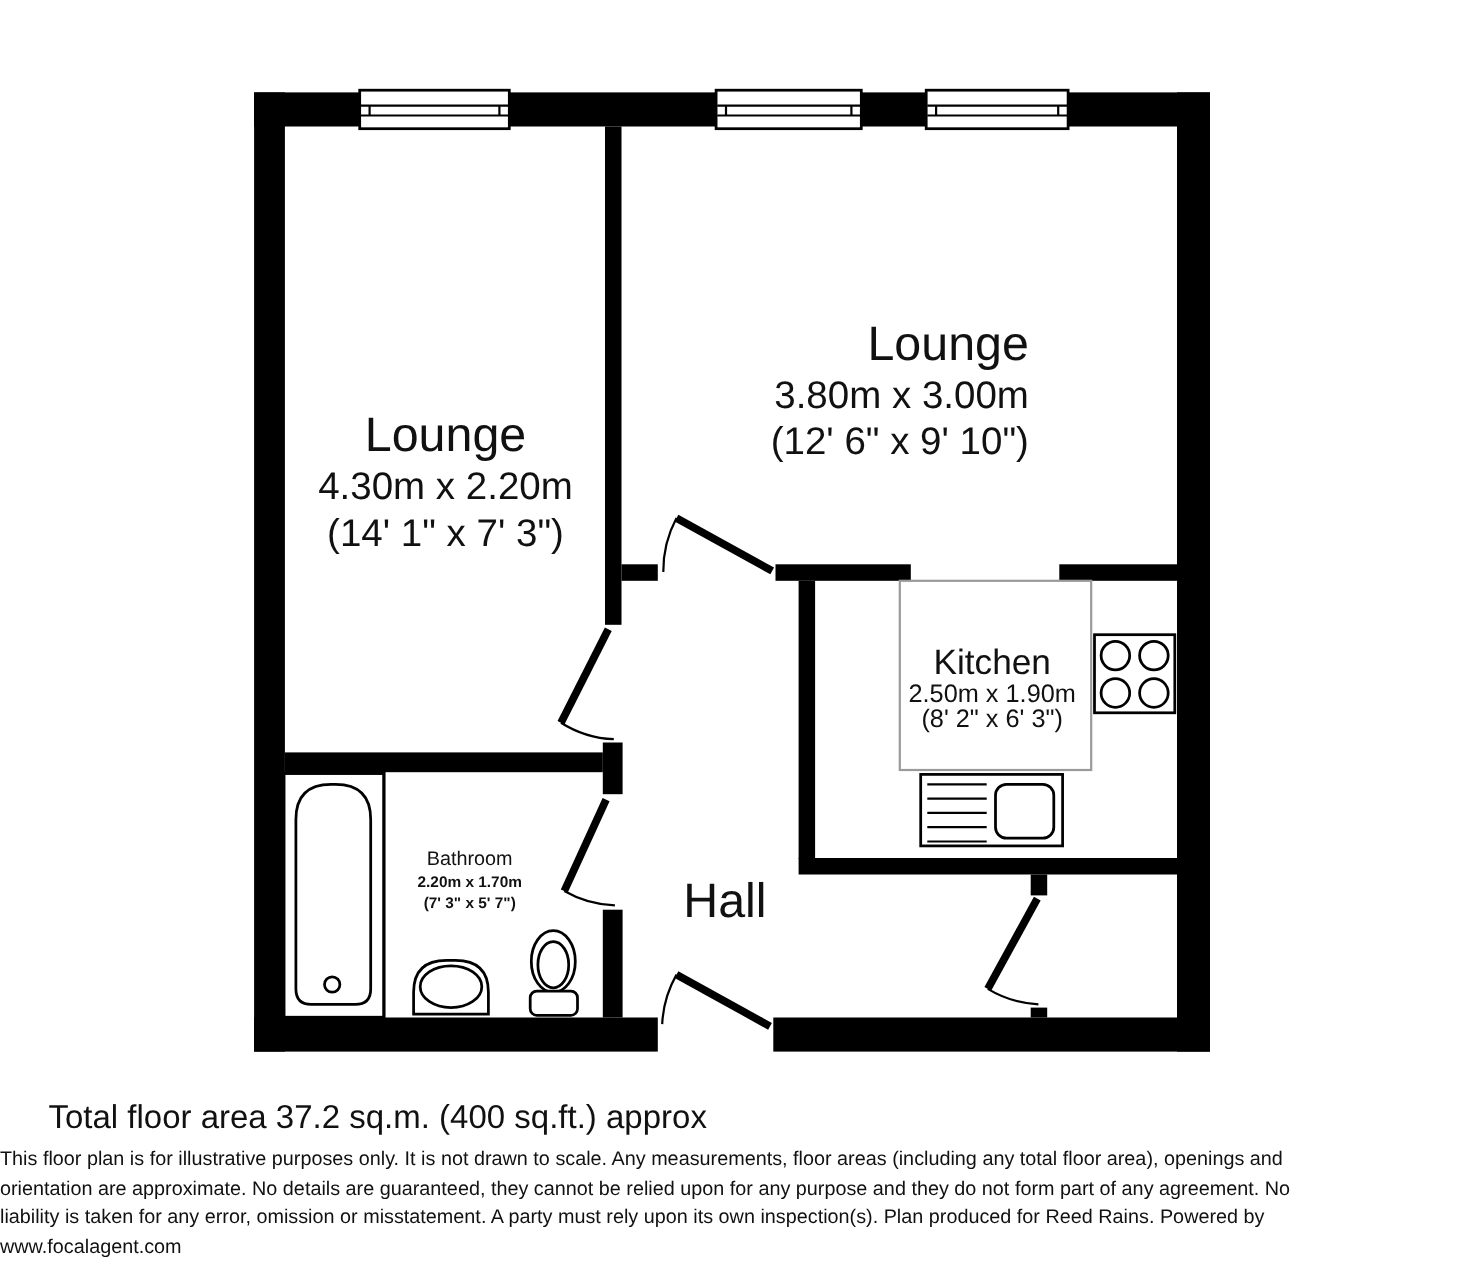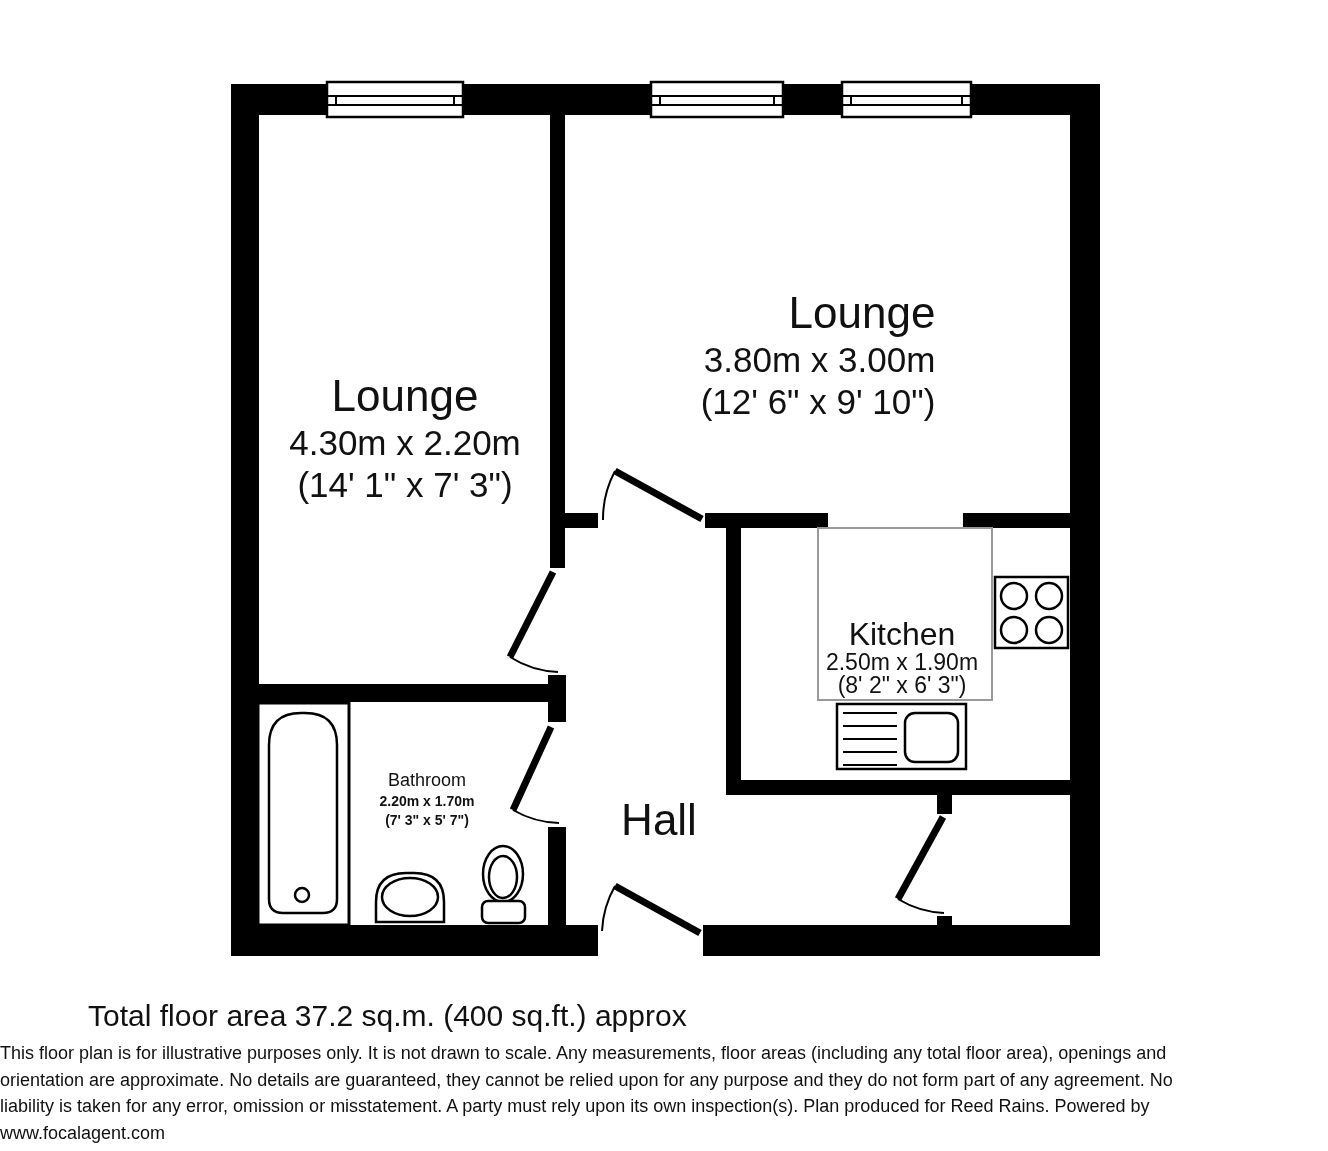--- a/index.html
+++ b/index.html
@@ -7,21 +7,21 @@
           font-family:"Liberation Sans", sans-serif;color:#111;}
   .plan-svg{position:absolute;left:0;top:0;}
   .room-label{position:absolute;transform:translateX(-50%);text-align:center;white-space:nowrap;}
   .room-name-lg{font-size:44px;line-height:52px;}
   .room-dim-lg{font-size:35px;line-height:42px;}
   .room-name-md{font-size:32px;line-height:34px;}
   .room-dim-md{font-size:23px;line-height:23px;}
   .room-name-sm{font-size:18px;line-height:24px;}
   .room-dim-sm{font-size:14px;line-height:18.5px;font-weight:bold;}
   .hall-label{font-size:44px;line-height:46px;}
-  .total-area{position:absolute;left:44px;top:999px;font-size:30px;line-height:34px;margin-left:44px;}
+  .total-area{position:absolute;left:44px;top:999px;font-size:30px;line-height:34px;}
   .disclaimer{position:absolute;left:0;top:1040px;width:100%;text-align:left;
               font-size:18px;line-height:26.5px;}
 </style>
 </head>
 <body>
 
 <div class="canvas">
 
   <svg class="plan-svg" width="1328" height="990" viewBox="0 0 1328 990">
 
@@ -134,21 +134,21 @@
     <div class="room-dim-lg">4.30m x 2.20m</div>
     <div class="room-dim-lg">(14' 1" x 7' 3")</div>
   </div>
 
   <div class="room-label" style="left:818px;top:287px;text-align:right;">
     <div class="room-name-lg">Lounge</div>
     <div class="room-dim-lg">3.80m x 3.00m</div>
     <div class="room-dim-lg">(12' 6" x 9' 10")</div>
   </div>
 
-  <div class="room-label" style="left:902px;top:585px;margin-top:32px;">
+  <div class="room-label" style="left:902px;top:585px;">
     <div class="room-name-md">Kitchen</div>
     <div class="room-dim-md">2.50m x 1.90m</div>
     <div class="room-dim-md">(8' 2" x 6' 3")</div>
   </div>
 
   <div class="room-label" style="left:427px;top:768px;">
     <div class="room-name-sm">Bathroom</div>
     <div class="room-dim-sm">2.20m x 1.70m</div>
     <div class="room-dim-sm">(7' 3" x 5' 7")</div>
   </div>

